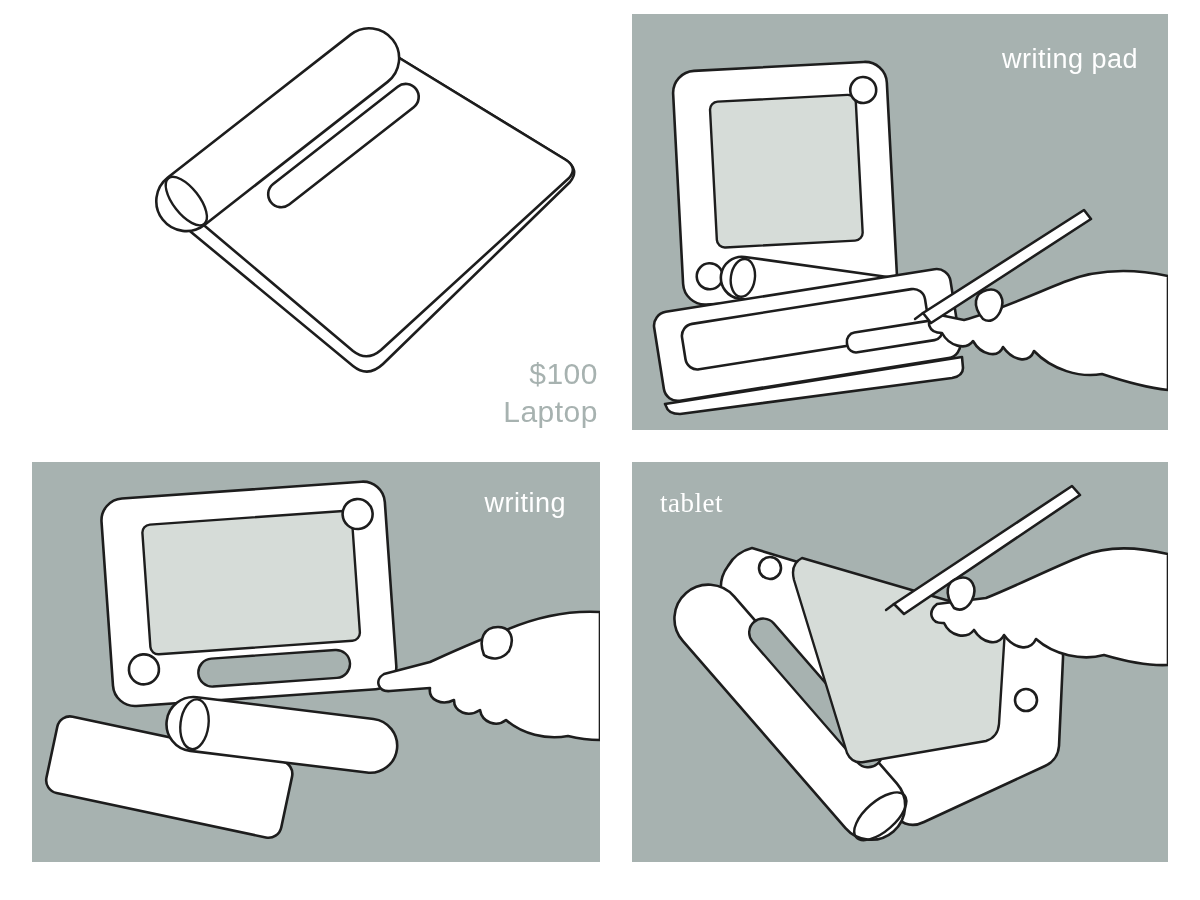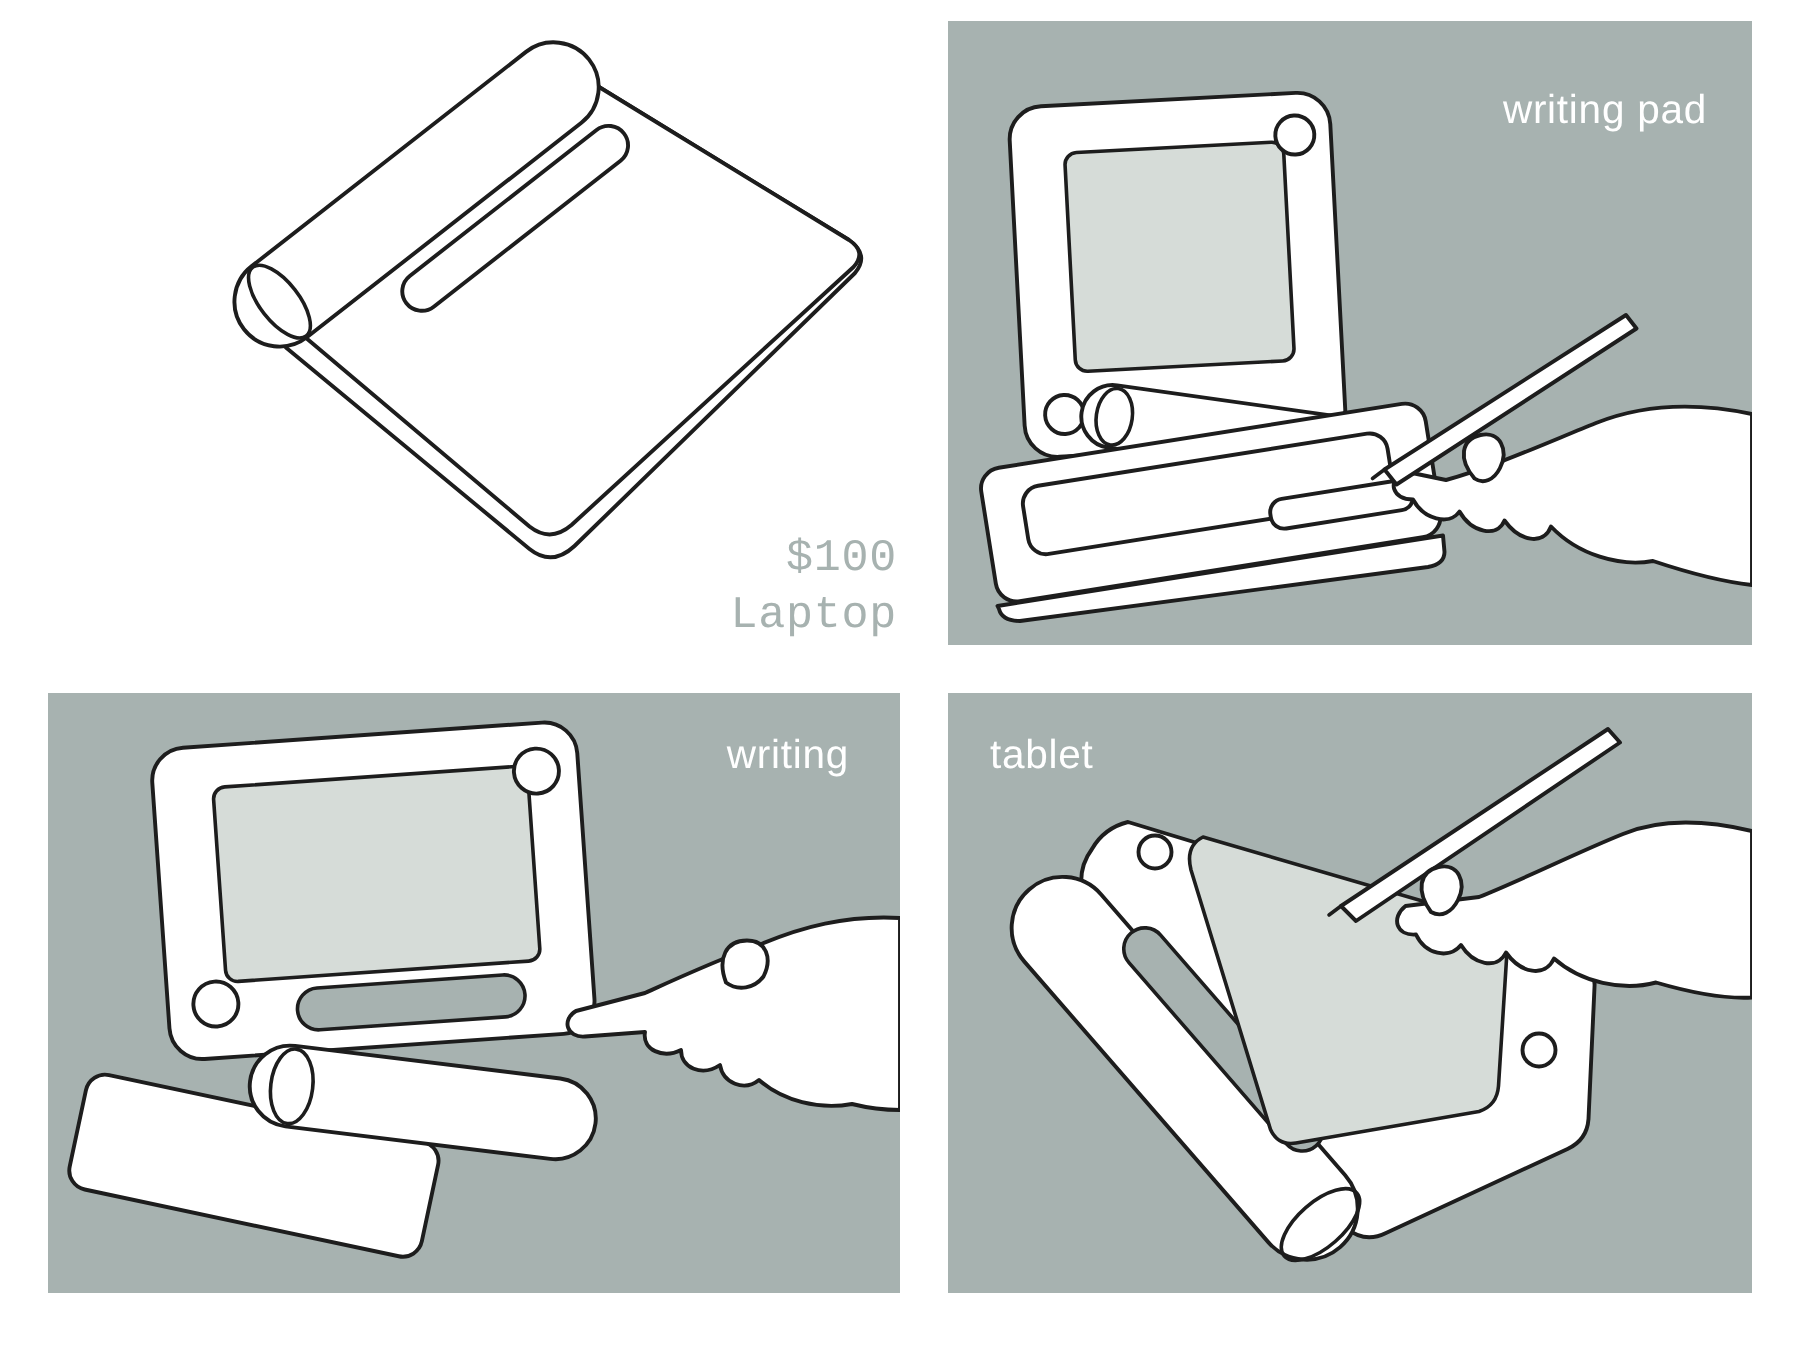--- a/index.html
+++ b/index.html
@@ -7,36 +7,35 @@
     width:1200px;height:900px;position:relative;
     background:var(--page-bg,#ffffff);
     font-family:"Liberation Sans", sans-serif;
     overflow:hidden;
   }
   .panel{position:absolute;}
   .panel.gray{background:var(--panel-bg,#a7b2b0);}
   #p-closed{left:30px;top:10px;width:570px;height:420px;background:var(--page-bg,#ffffff);}
   #p-writing{left:632px;top:14px;width:536px;height:416px;}
   #p-theater{left:32px;top:462px;width:568px;height:400px;}
-  #p-tablet{left:632px;top:462px;width:536px;height:400px;}
+  #p-tablet{left:632px;top:462px;width:536px;height:400px;font-family:Liberation Serif, serif;}
   .panel svg{position:absolute;left:0;top:0;width:100%;height:100%;}
 
   .panel-label{
     position:absolute;color:var(--label-text,#ffffff);
     font-size:27px;letter-spacing:0.5px;line-height:1;
   }
-  #p-writing .panel-label{top:46px;right:30px;}
+  #p-writing .panel-label{top:32px;right:30px;}
   #p-theater .panel-label{top:28px;right:34px;}
   #p-tablet .panel-label{top:28px;left:28px;}
 
   .price-label{
     position:absolute;right:2px;bottom:0px;text-align:right;
     font-size:30px;line-height:1.25;color:var(--muted-text,#a7b2b0);
     letter-spacing:0.5px;
-    font-family:Liberation Mono, monospace;
   }
 
   
   .body{fill:#ffffff;stroke:var(--line,#1d1d1d);stroke-width:2.6;stroke-linejoin:round;stroke-linecap:round;}
   .scr{fill:var(--screen,#d6dcd8);stroke:var(--line,#1d1d1d);stroke-width:2.4;stroke-linejoin:round;}
   .slot{fill:var(--panel-bg,#a7b2b0);stroke:var(--line,#1d1d1d);stroke-width:2.4;stroke-linejoin:round;}
   .ln{fill:none;stroke:var(--line,#1d1d1d);stroke-width:2.4;stroke-linecap:round;}
 </style>
 </head>
 <body>

